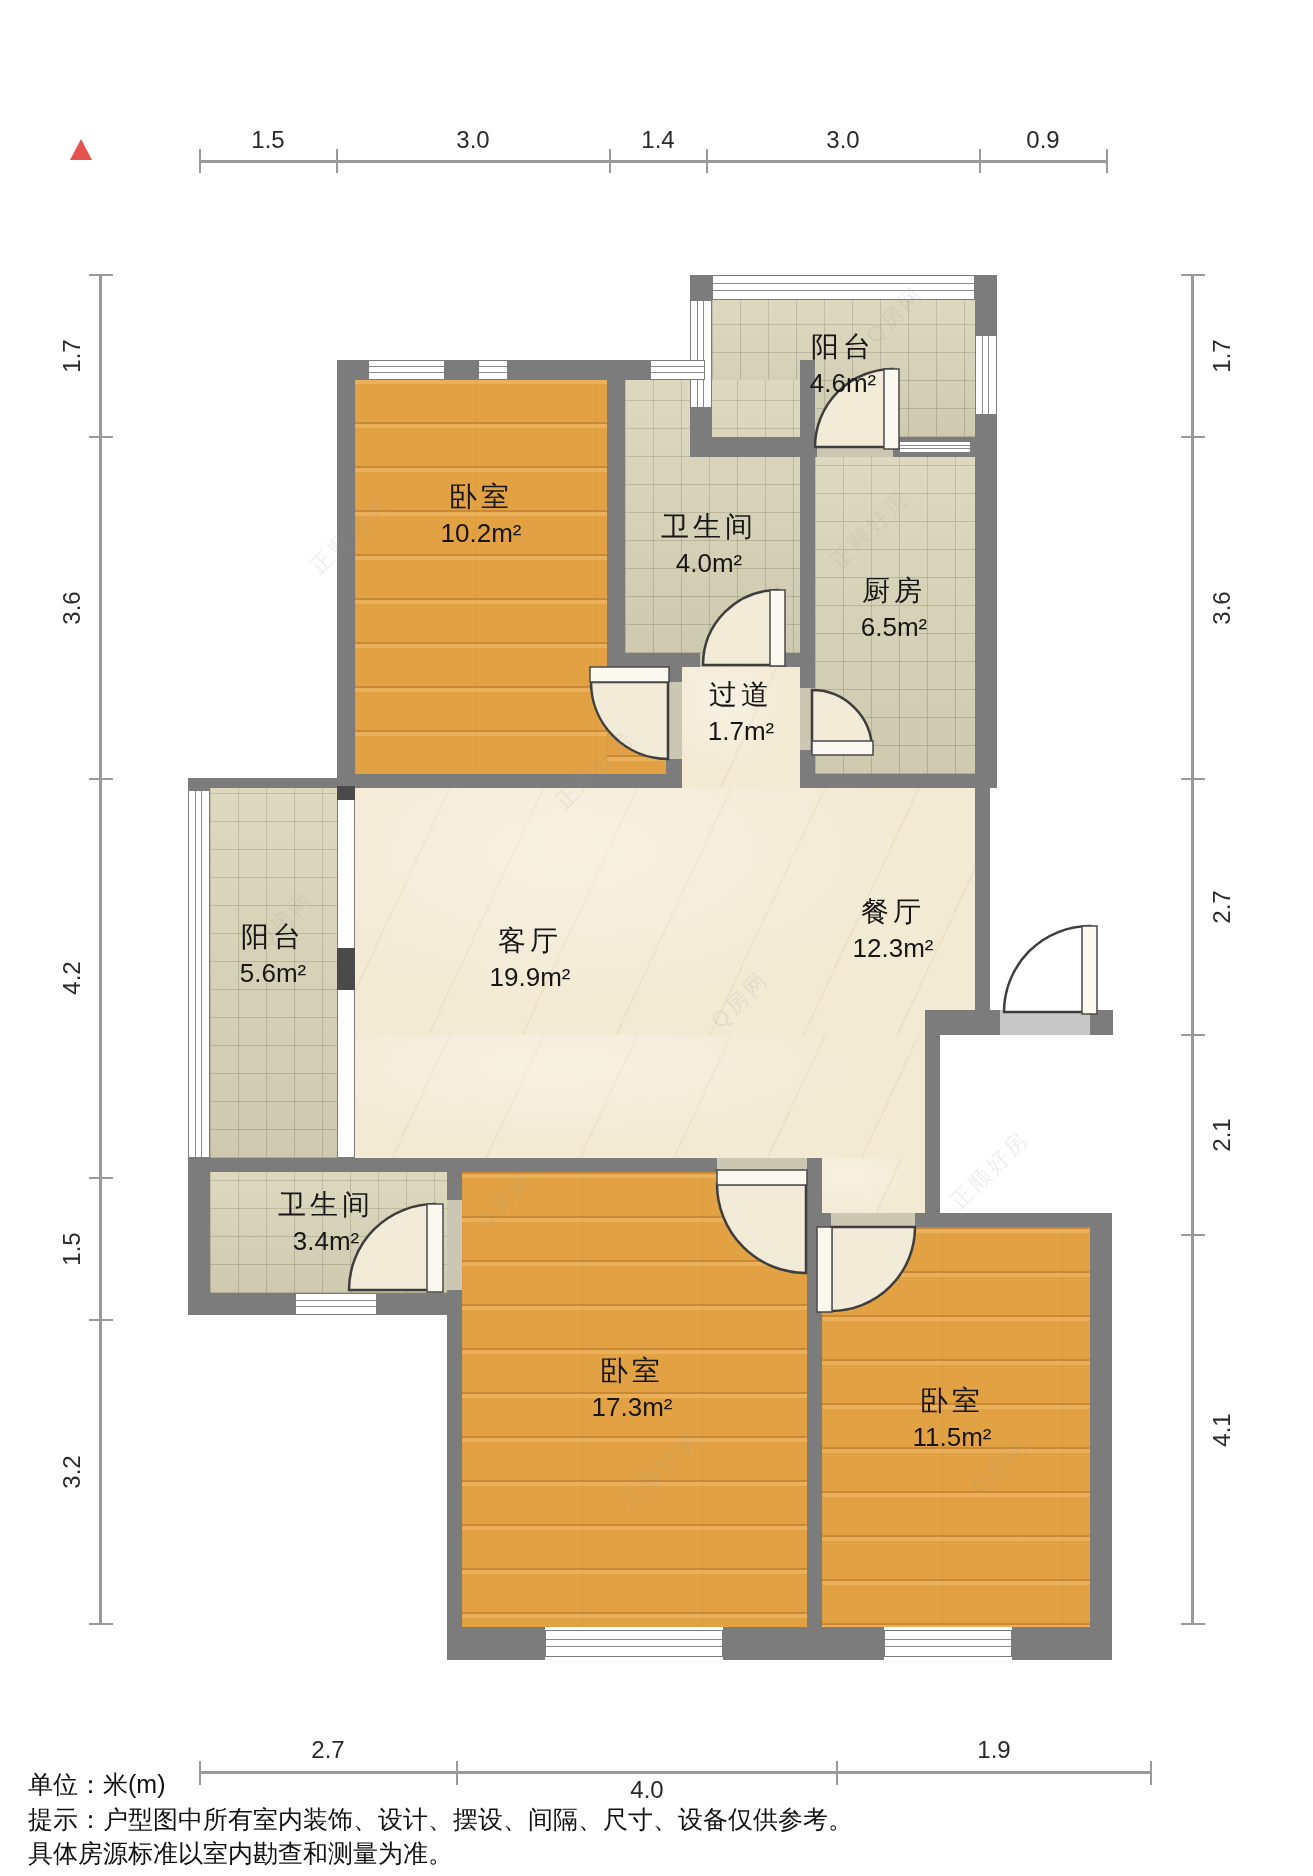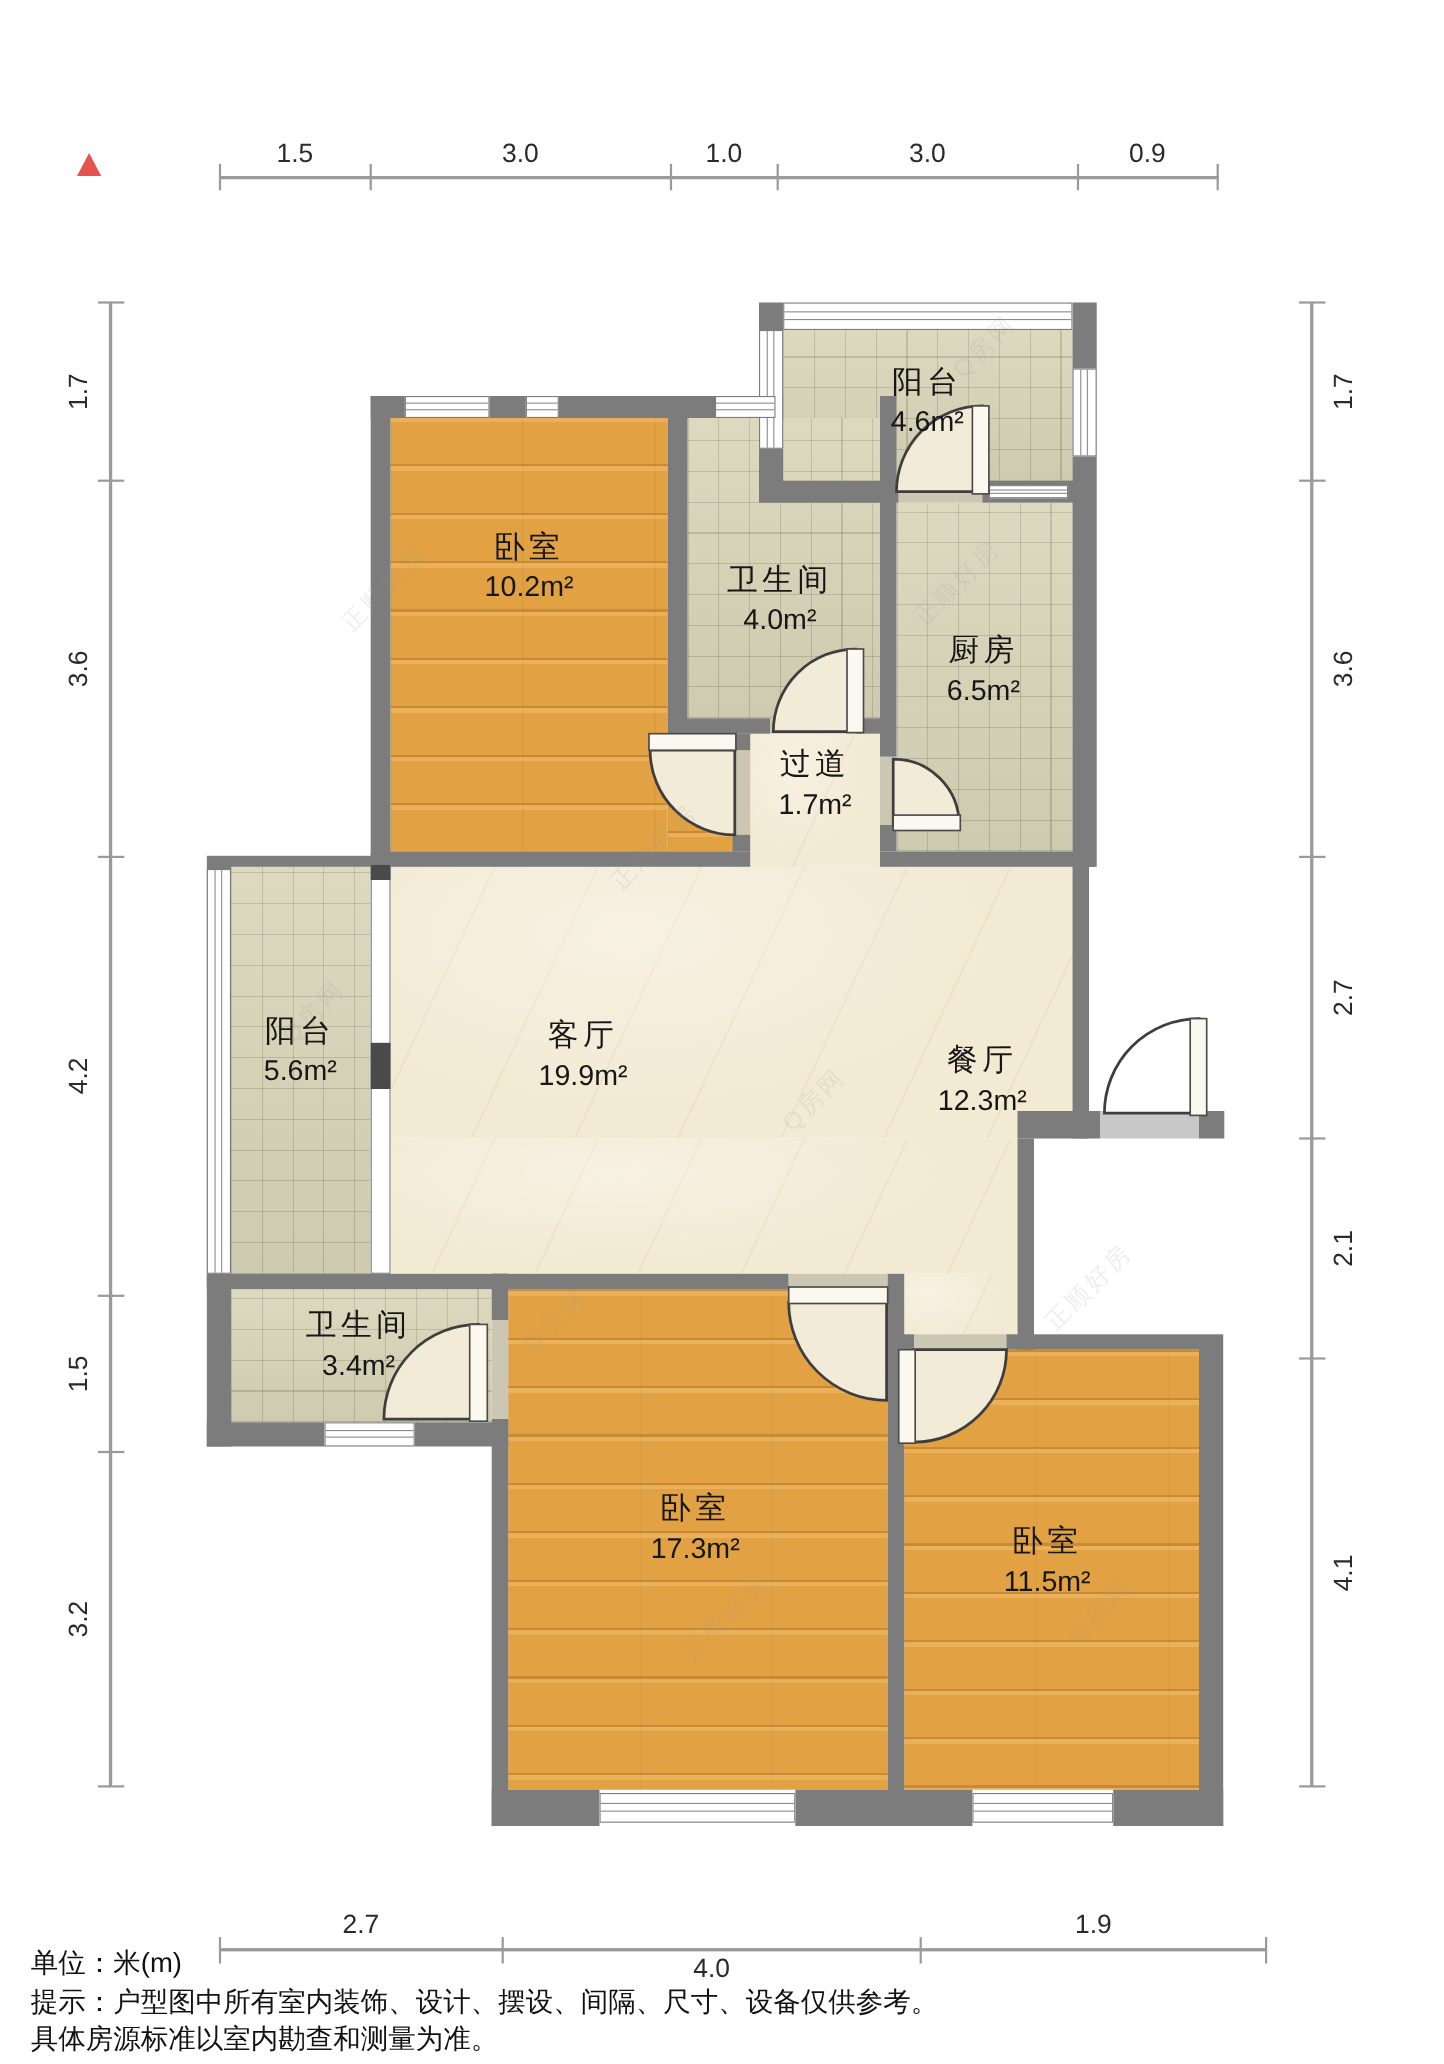--- a/index.html
+++ b/index.html
@@ -188,21 +188,21 @@
       <span class="ar">6.5m²</span>
     </div>
   <div class="room-label" style="left:741px;top:676px;">
     <span class="nm">过道</span>
       <span class="ar">1.7m²</span>
     </div>
   <div class="room-label" style="left:530px;top:922px;">
     <span class="nm">客厅</span>
       <span class="ar">19.9m²</span>
     </div>
-  <div class="room-label" style="left:893px;top:945px;">
+  <div class="room-label" style="left:893px;top:893px;">
     <span class="nm">餐厅</span>
       <span class="ar">12.3m²</span>
     </div>
   <div class="room-label" style="left:273px;top:918px;">
     <span class="nm">阳台</span>
       <span class="ar">5.6m²</span>
     </div>
   <div class="room-label" style="left:326px;top:1186px;">
     <span class="nm">卫生间</span>
       <span class="ar">3.4m²</span>
@@ -218,21 +218,21 @@
 
   <div class="abs dim-line" style="left:200px;top:160px;width:908px;height:3px;"></div>
   <div class="abs dim-tick" style="left:199px;top:149px;width:2px;height:24px;"></div>
   <div class="abs dim-tick" style="left:336px;top:149px;width:2px;height:24px;"></div>
   <div class="abs dim-tick" style="left:609px;top:149px;width:2px;height:24px;"></div>
   <div class="abs dim-tick" style="left:706px;top:149px;width:2px;height:24px;"></div>
   <div class="abs dim-tick" style="left:979px;top:149px;width:2px;height:24px;"></div>
   <div class="abs dim-tick" style="left:1106px;top:149px;width:2px;height:24px;"></div>
   <div class="dim-label" style="left:268px;top:126px;">1.5</div>
   <div class="dim-label" style="left:473px;top:126px;">3.0</div>
-  <div class="dim-label" style="left:658px;top:126px;">1.0</div>
+  <div class="dim-label" style="left:658px;top:126px;">1.4</div>
   <div class="dim-label" style="left:843px;top:126px;">3.0</div>
   <div class="dim-label" style="left:1043px;top:126px;">0.9</div>
 
   <div class="abs dim-line" style="left:99px;top:275px;width:3px;height:1349px;"></div>
   <div class="abs dim-tick" style="left:89px;top:274px;width:24px;height:2px;"></div>
   <div class="abs dim-tick" style="left:89px;top:436px;width:24px;height:2px;"></div>
   <div class="abs dim-tick" style="left:89px;top:778px;width:24px;height:2px;"></div>
   <div class="abs dim-tick" style="left:89px;top:1177px;width:24px;height:2px;"></div>
   <div class="abs dim-tick" style="left:89px;top:1319px;width:24px;height:2px;"></div>
   <div class="abs dim-tick" style="left:89px;top:1623px;width:24px;height:2px;"></div>

